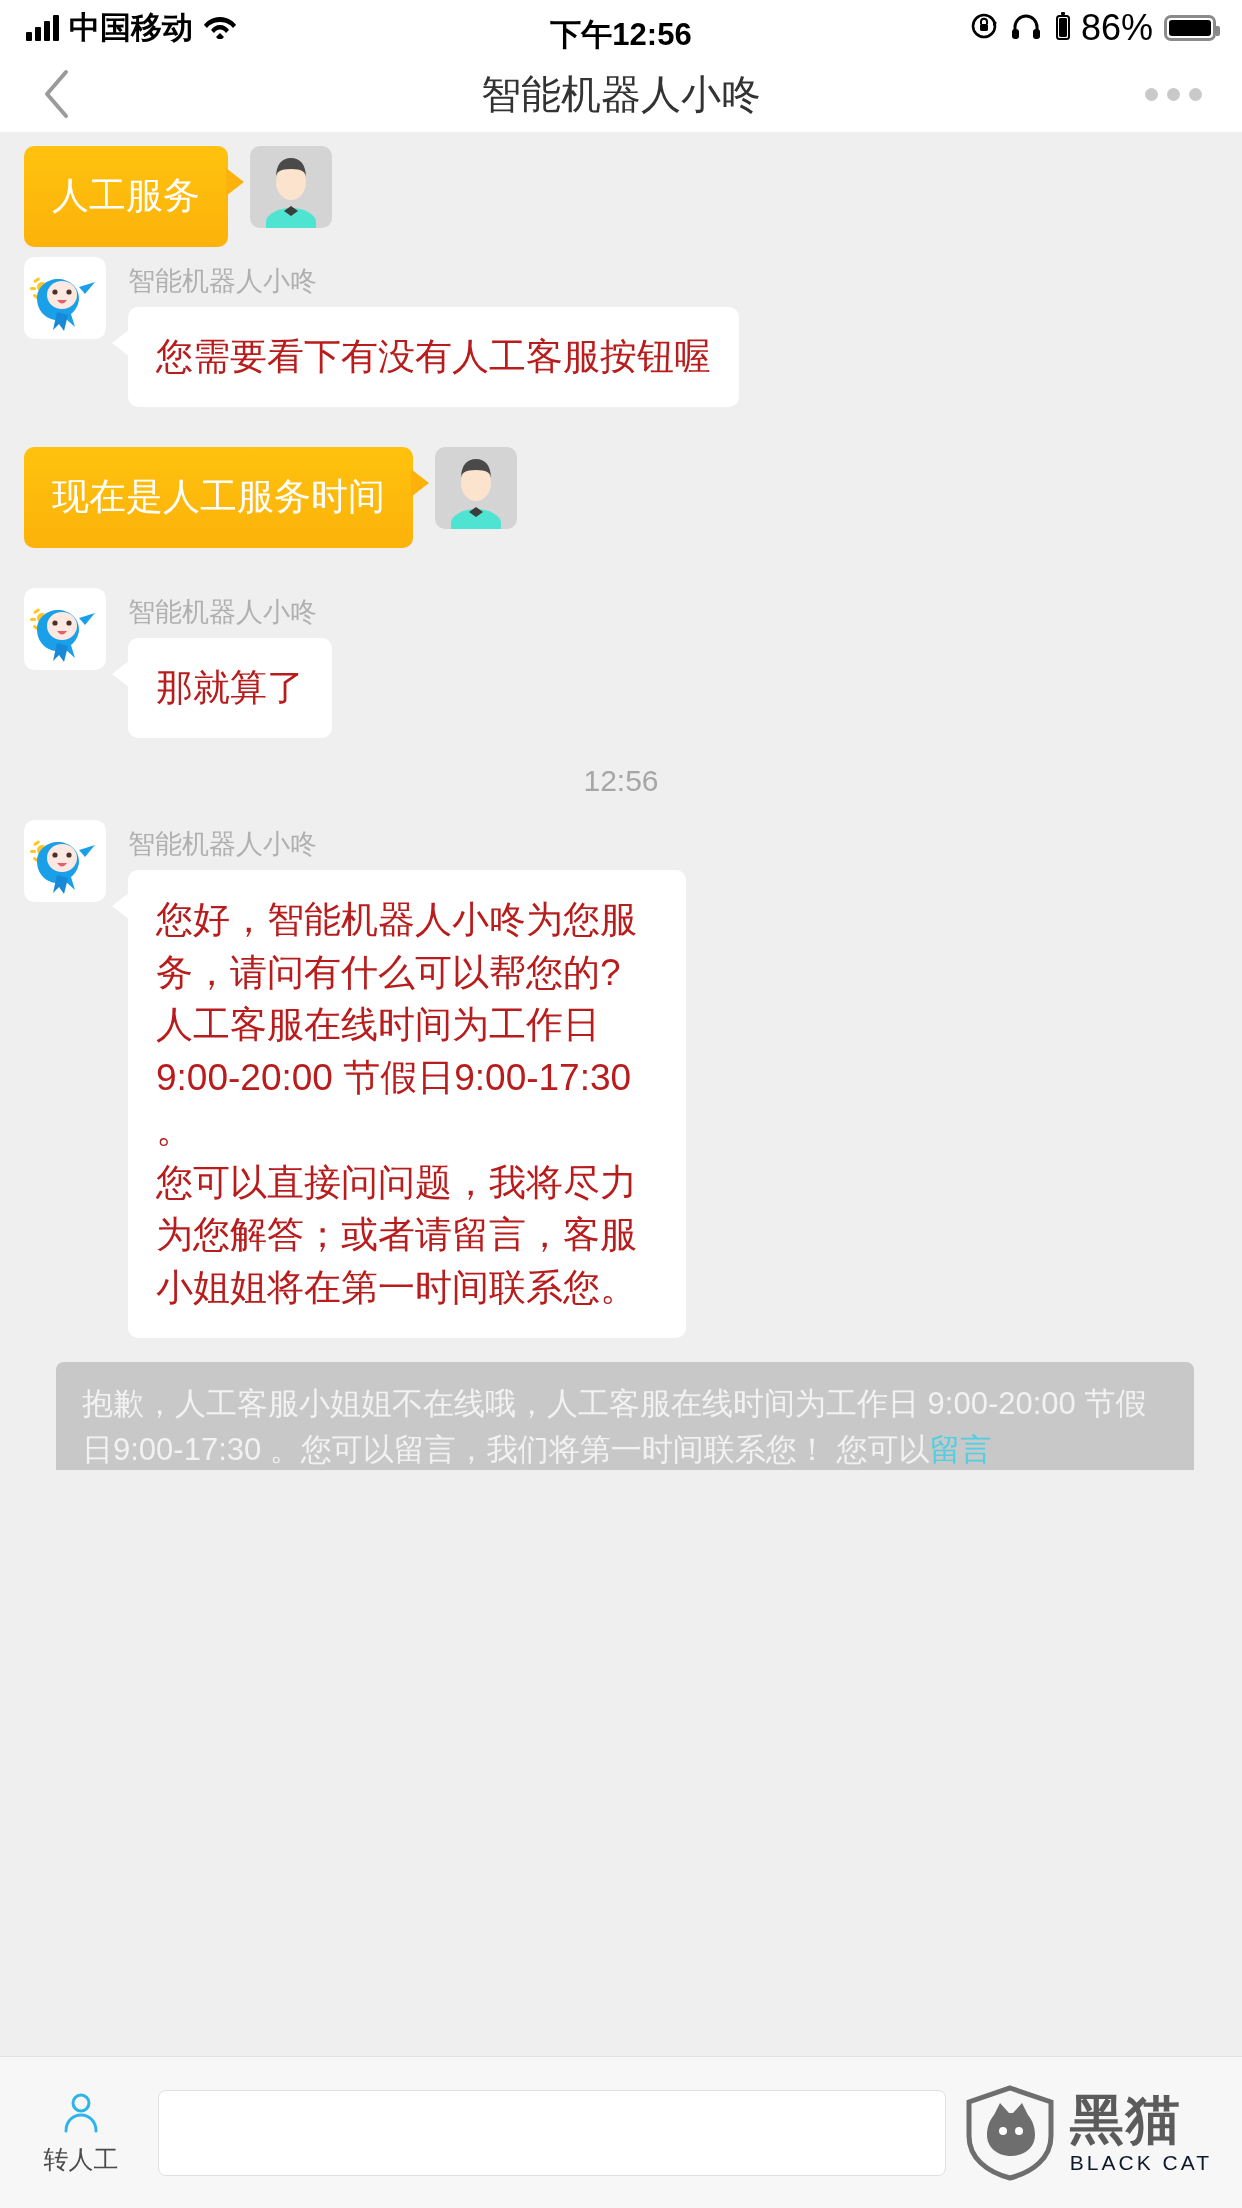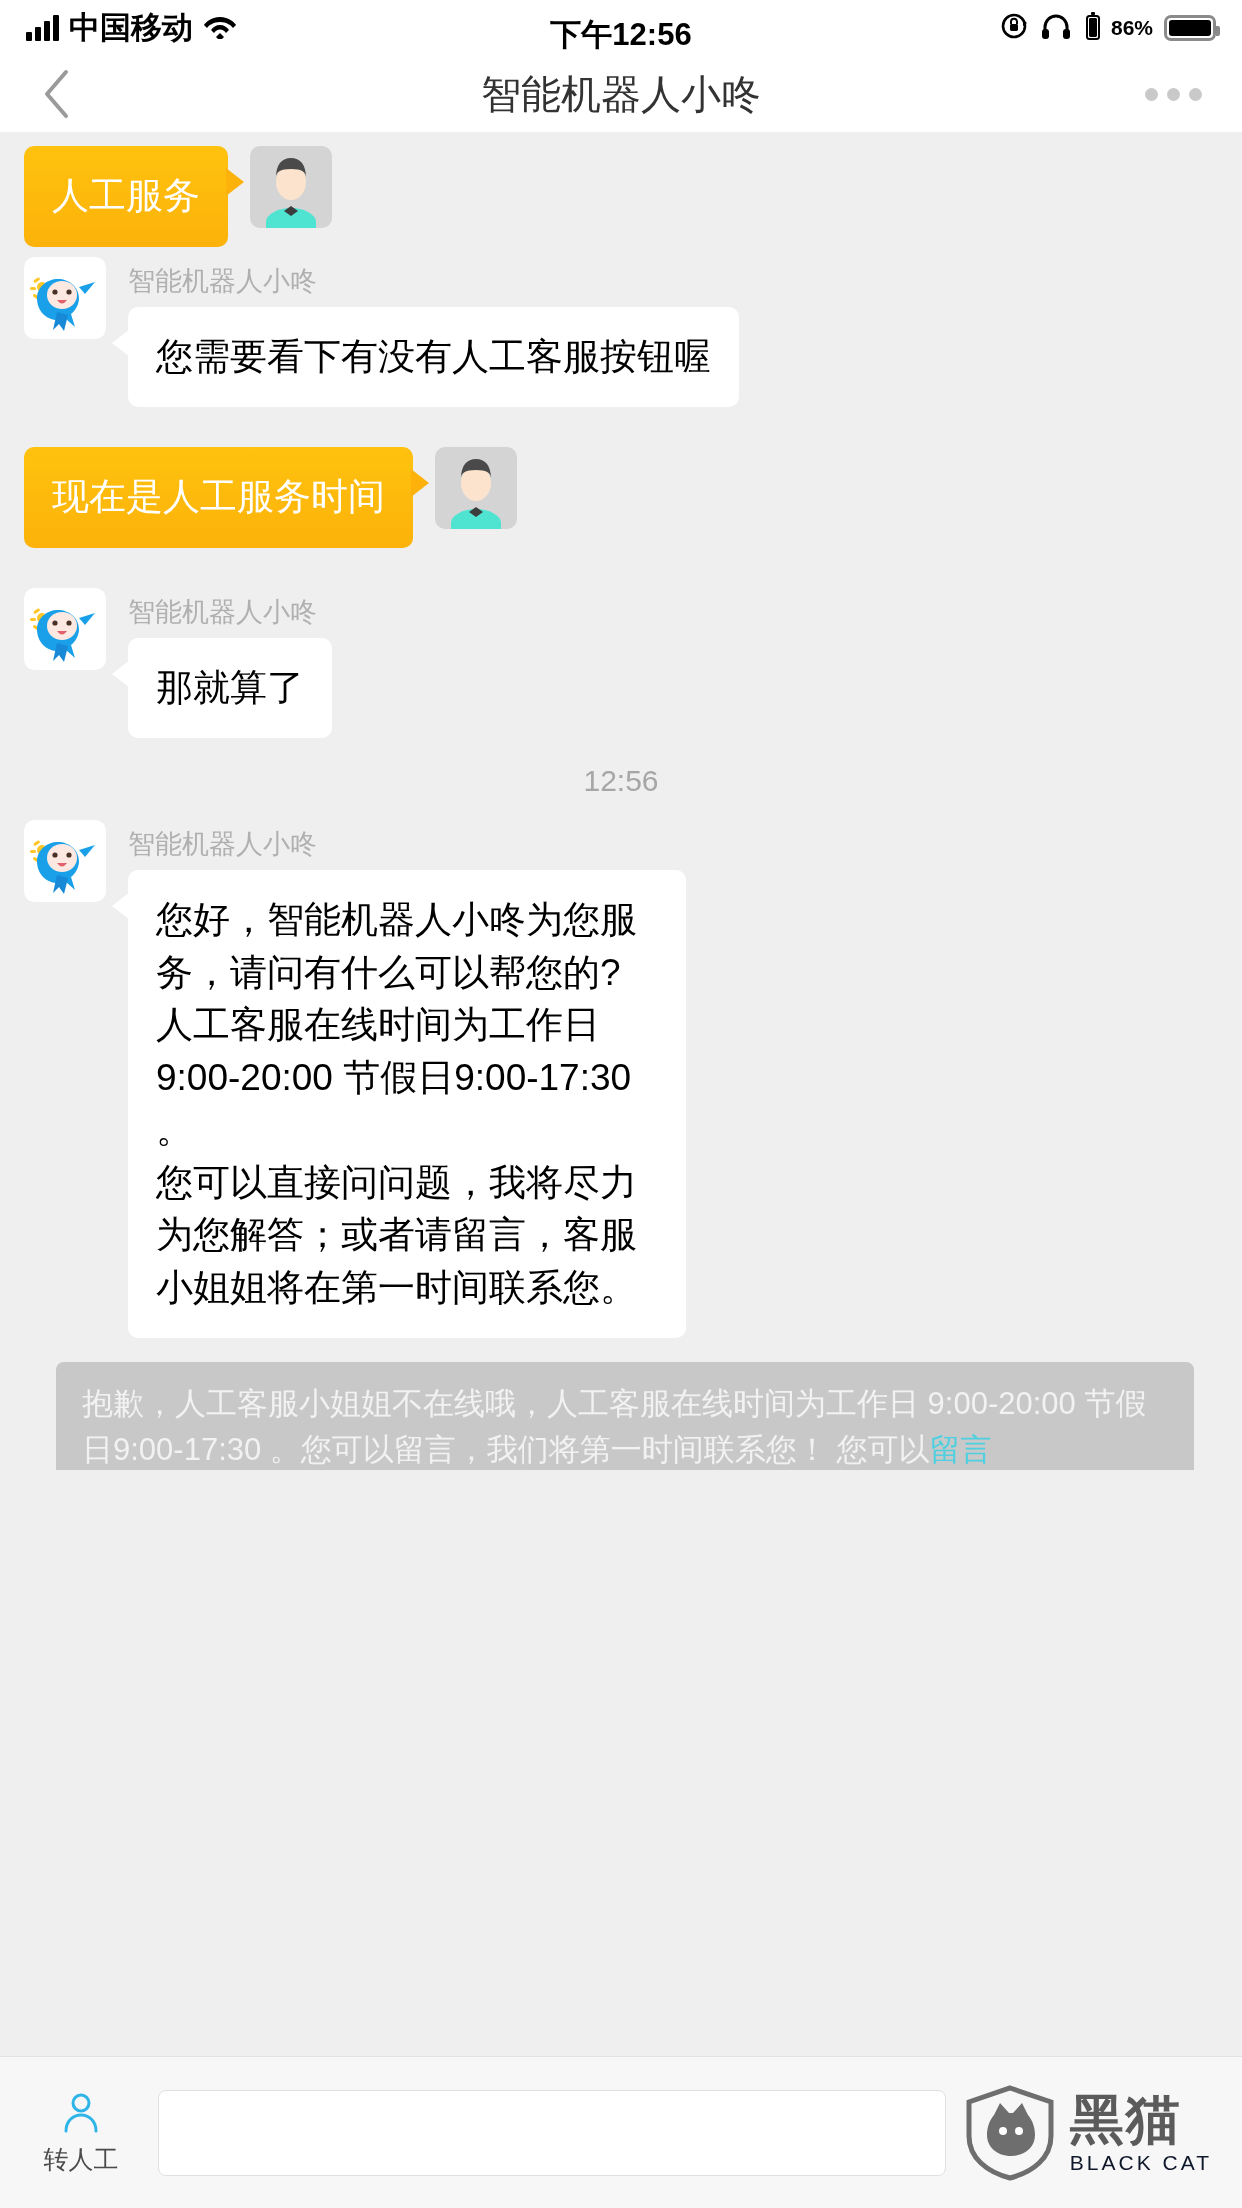--- a/index.html
+++ b/index.html
@@ -21,21 +21,21 @@
   .sb-center { position: absolute; left: 0; right: 0; text-align: center;
     font-size: 31px; font-weight: bold; letter-spacing: 0px; margin-top: 13px; }
   .sb-right { margin-left: auto; display: flex; align-items: center; gap: 11px; z-index: 2; }
   .carrier { font-size: 31px; font-weight: bold; }
   .bars { display: flex; align-items: flex-end; gap: 3px; height: 26px; }
   .bars i { display: block; width: 6px; background: #000; border-radius: 1px; }
   .bars i:nth-child(1) { height: 9px; }
   .bars i:nth-child(2) { height: 14px; }
   .bars i:nth-child(3) { height: 20px; }
   .bars i:nth-child(4) { height: 26px; }
-  .pct { font-size: 21px; font-weight: bold; }
+  .pct { font-size: 36px; font-weight: normal; }
   .batt {
     width: 52px; height: 26px; border: 3px solid #8a8a8a; border-radius: 7px;
     position: relative; padding: 2px;
   }
   .batt::after {
     content: ""; position: absolute; right: -7px; top: 8px;
     width: 4px; height: 10px; background: #8a8a8a; border-radius: 0 2px 2px 0;
   }
   .batt b { display: block; width: 100%; height: 100%; background: #000; border-radius: 3px; }
 
@@ -67,21 +67,21 @@
   .avatar svg { display: block; width: 82px; height: 82px; }
 
   .msg-col { display: flex; flex-direction: column; max-width: 800px; }
   .sender {
     font-size: 27px; color: #b0b0b0; margin: 6px 0 8px 22px;
   }
 
   .bubble {
     position: relative; border-radius: 10px;
     padding: 24px 28px; font-size: 37px; line-height: 1.42;
-    color: #000000; word-break: break-word; white-space: pre-wrap;
+    color: #b91c1c; word-break: break-word; white-space: pre-wrap;
   }
   .bubble.bot { background: #ffffff; margin-left: 22px; }
   .bubble.bot::before {
     content: ""; position: absolute; left: -16px; top: 22px;
     border-style: solid; border-width: 14px 18px 14px 0;
     border-color: transparent #ffffff transparent transparent;
   }
   .bubble.me {
     background: linear-gradient(180deg, #ffc20e 0%, #fcb20a 100%);
     color: #ffffff; margin-right: 22px;

